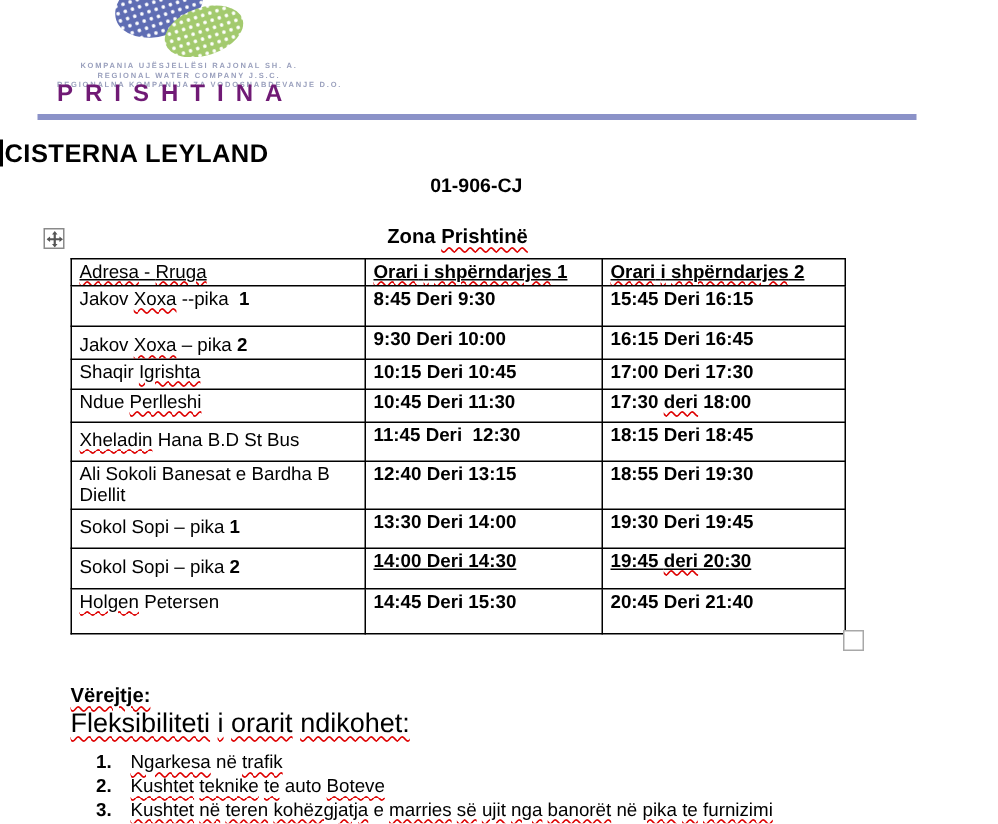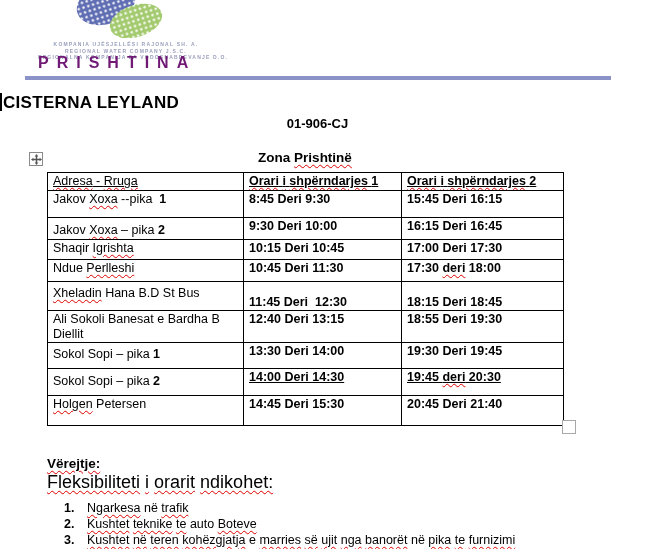--- a/index.html
+++ b/index.html
@@ -39,21 +39,21 @@
   table.sched td { border:1.2px solid #000; vertical-align:top; padding:1px 5px;
     font-size:12.5px; line-height:14.5px; white-space:pre-wrap; overflow:hidden; }
   table.sched td:nth-child(2), table.sched td:nth-child(3) { font-weight:bold; }
   table.sched tr:nth-child(1) td { height:18px; }
   table.sched tr:nth-child(2) td { height:27px; }
   table.sched tr:nth-child(3) td { height:21px; padding-top:5px;margin-top:24px; }
   table.sched tr:nth-child(3) td:not(:first-child), table.sched tr:nth-child(5) td:not(:first-child) { padding-top:1px; }
   table.sched tr:nth-child(4) td { height:20px; }
   table.sched tr:nth-child(5) td { height:22px; }
   table.sched tr:nth-child(6) td { height:26px; padding-top:4px; }
-  table.sched tr:nth-child(6) td:not(:first-child) { padding-top:13px; }
+  table.sched tr:nth-child(6) td:not(:first-child) { padding-top:1px; }
   table.sched tr:nth-child(7) td { height:28px; }
   table.sched tr:nth-child(8) td { height:26px; padding-top:4px; }
   table.sched tr:nth-child(8) td:not(:first-child) { padding-top:1px; }
   table.sched tr:nth-child(9) td { height:27px; padding-top:5px; }
   table.sched tr:nth-child(9) td:not(:first-child) { padding-top:1px;text-decoration:underline; }
   table.sched tr:nth-child(10) td { height:30px; }
   .resize-handle { position:absolute; left:562px; top:420px; width:14px; height:14px; border:1px solid #a8a8a8; background:#fff; }
   
   .notes-heading { position:absolute; left:47px; top:456px; font-size:13.5px; font-weight:bold; }
   .notes-sub { position:absolute; left:47px; top:472px; font-size:18px; white-space:pre-wrap; }

